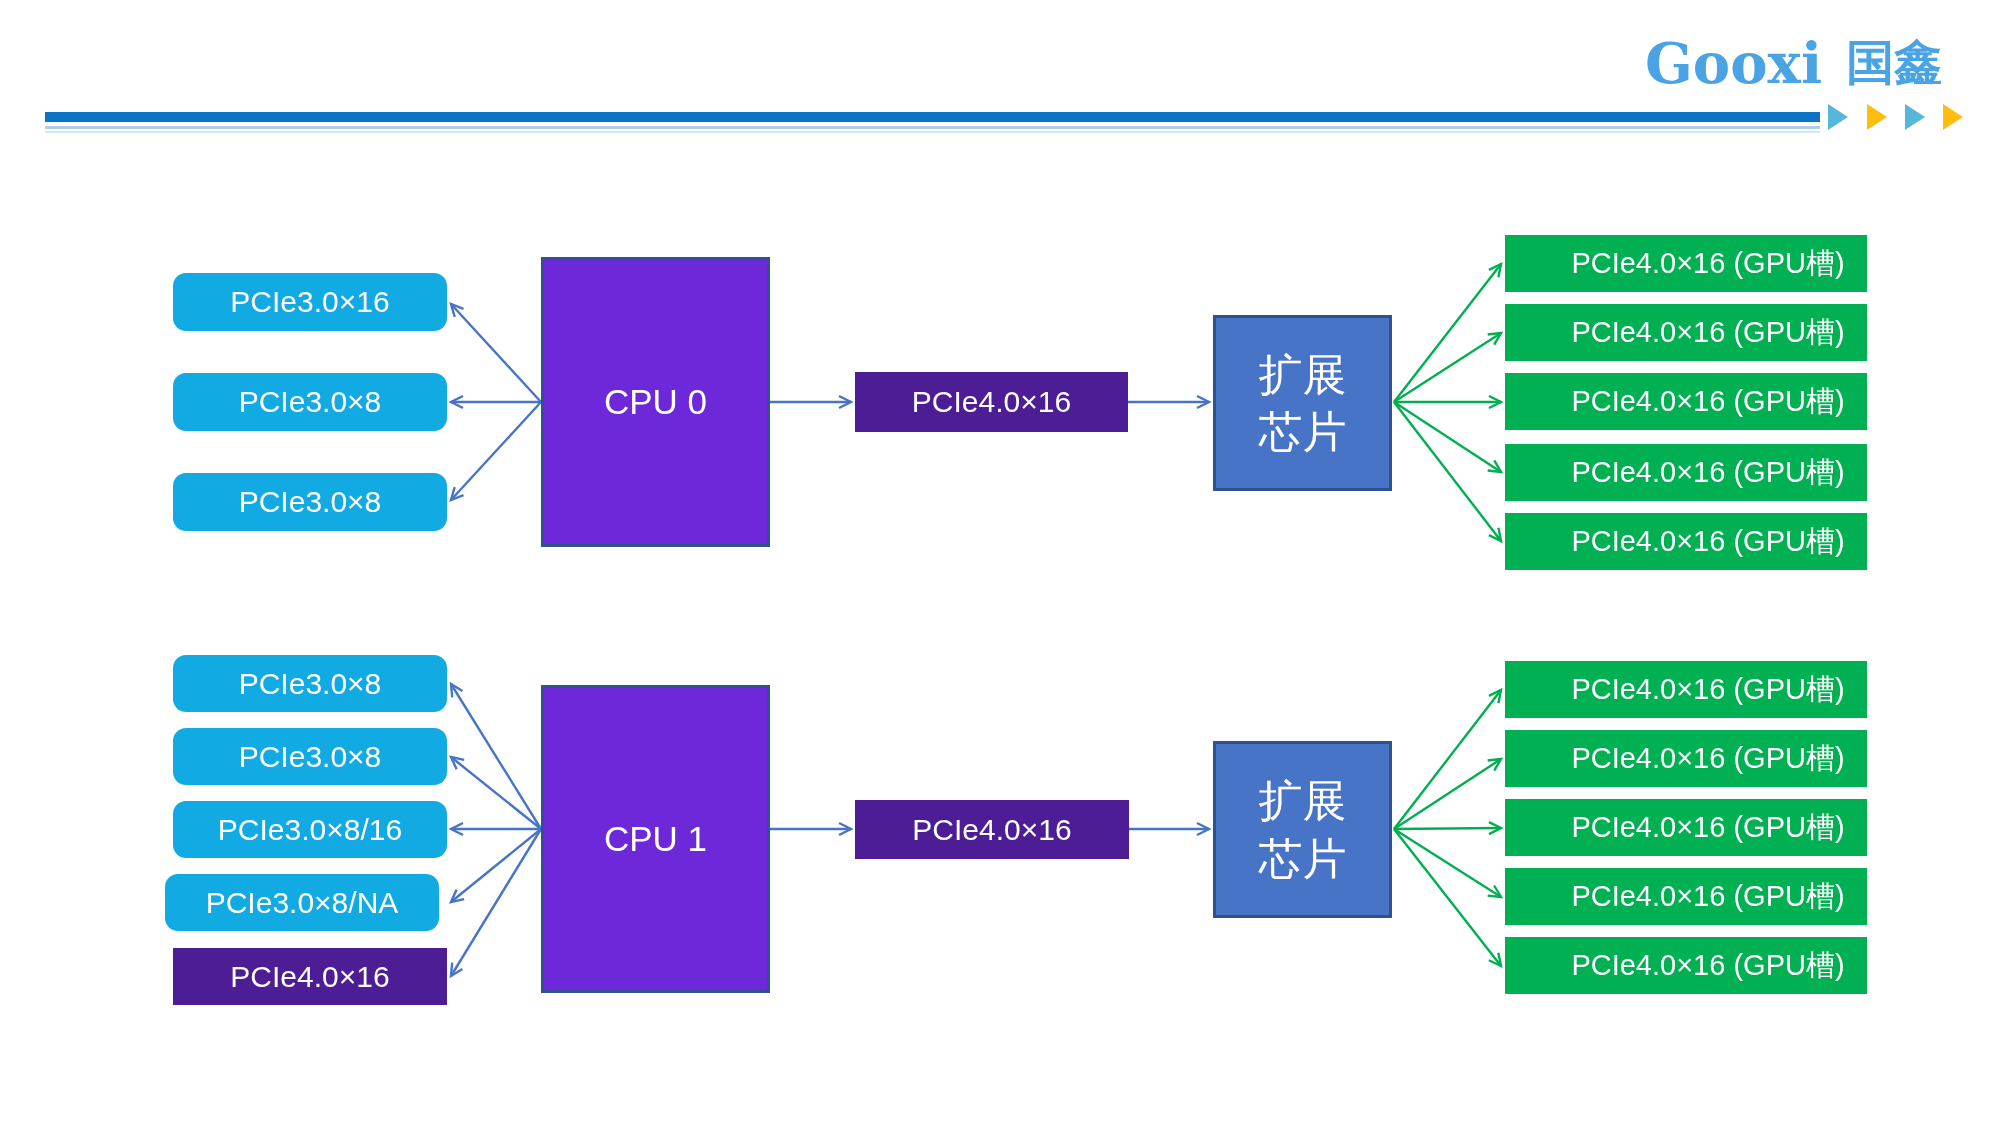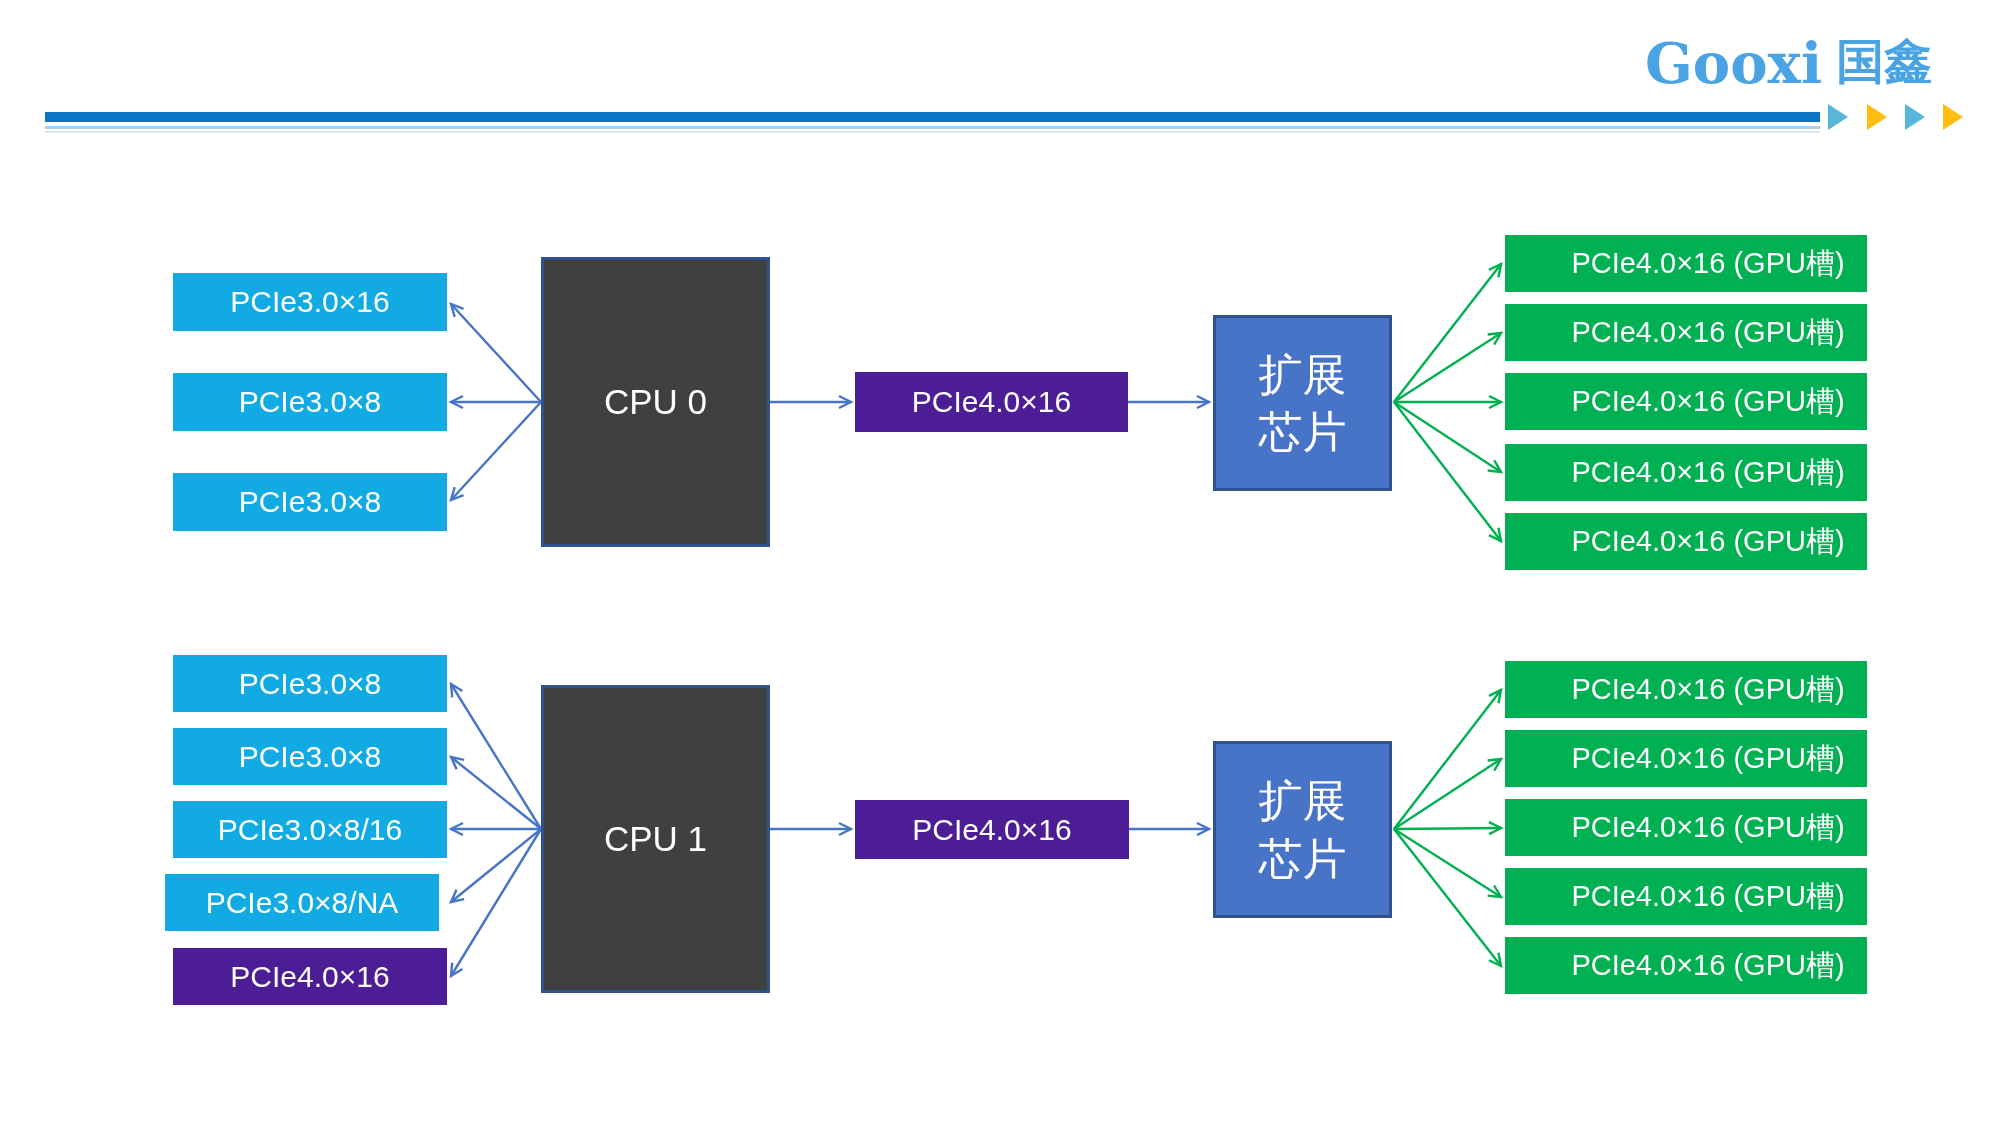--- a/index.html
+++ b/index.html
@@ -4,34 +4,34 @@
 <style>
   html,body{margin:0;padding:0;background:#ffffff;}
   body{width:2004px;height:1127px;position:relative;font-family:"Liberation Sans",sans-serif;}
   .slide{position:absolute;left:0;top:0;width:2004px;height:1127px;background:#ffffff;overflow:hidden;}
 
   
   .title{position:absolute;left:80px;top:44px;font-size:43px;font-weight:bold;color:#1d3468;letter-spacing:0px;}
   .rule-main{position:absolute;left:45px;top:112px;width:1775px;height:10px;background:#0b74c4;}
   .rule-light{position:absolute;left:45px;top:126px;width:1775px;height:3px;background:#aecde9;}
   .rule-faint{position:absolute;left:45px;top:131px;width:1775px;height:2px;background:#d5e5f3;}
-  .logo{position:absolute;left:1645px;top:30px;width:320px;display:flex;align-items:flex-start;gap:14px;color:#4aa3e2;white-space:nowrap;}
+  .logo{position:absolute;left:1645px;top:30px;width:320px;display:flex;align-items:center;gap:24px;color:#4aa3e2;white-space:nowrap;}
   .logo-latin{font-family:"DejaVu Serif","Liberation Serif",serif;font-weight:bold;font-size:56px;}
   .logo-cjk{font-weight:bold;font-size:48px;font-family:"Liberation Sans",sans-serif;}
   .tri{position:absolute;top:104px;width:0;height:0;border-top:13px solid transparent;border-bottom:13px solid transparent;}
   .tri-blue{border-left:20px solid #57b7db;}
   .tri-amber{border-left:20px solid #ffbe0d;}
 
   
   .box{position:absolute;display:flex;align-items:center;justify-content:center;color:#ffffff;box-sizing:border-box;}
   .slot{font-size:30px;}
-  .cyan{background:#12aae2;}
+  .cyan{background:#12aae2;border-radius:13px;}
   .teal{background:#4c1d95;}
   .green{background:#00b052;font-size:29px;padding-left:44px;}
-  .cpu{background:#404040;border:3px solid #2f528f;font-size:35px;}
+  .cpu{background:#6d28d9;border:3px solid #2f528f;font-size:35px;}
   .expander{background:#4874c8;border:3px solid #2f528f;font-size:44px;line-height:1.3;text-align:center;flex-direction:column;}
 
   
   .t-slot0{left:173px;top:273px;width:274px;height:58px;}
   .t-slot1{left:173px;top:373px;width:274px;height:58px;}
   .t-slot2{left:173px;top:473px;width:274px;height:58px;}
   .t-cpu{left:541px;top:257px;width:229px;height:290px;}
   .t-uplink{left:855px;top:372px;width:273px;height:60px;}
   .t-exp{left:1213px;top:315px;width:179px;height:176px;}
   .t-gpu0{left:1505px;top:235px;width:362px;height:57px;}

